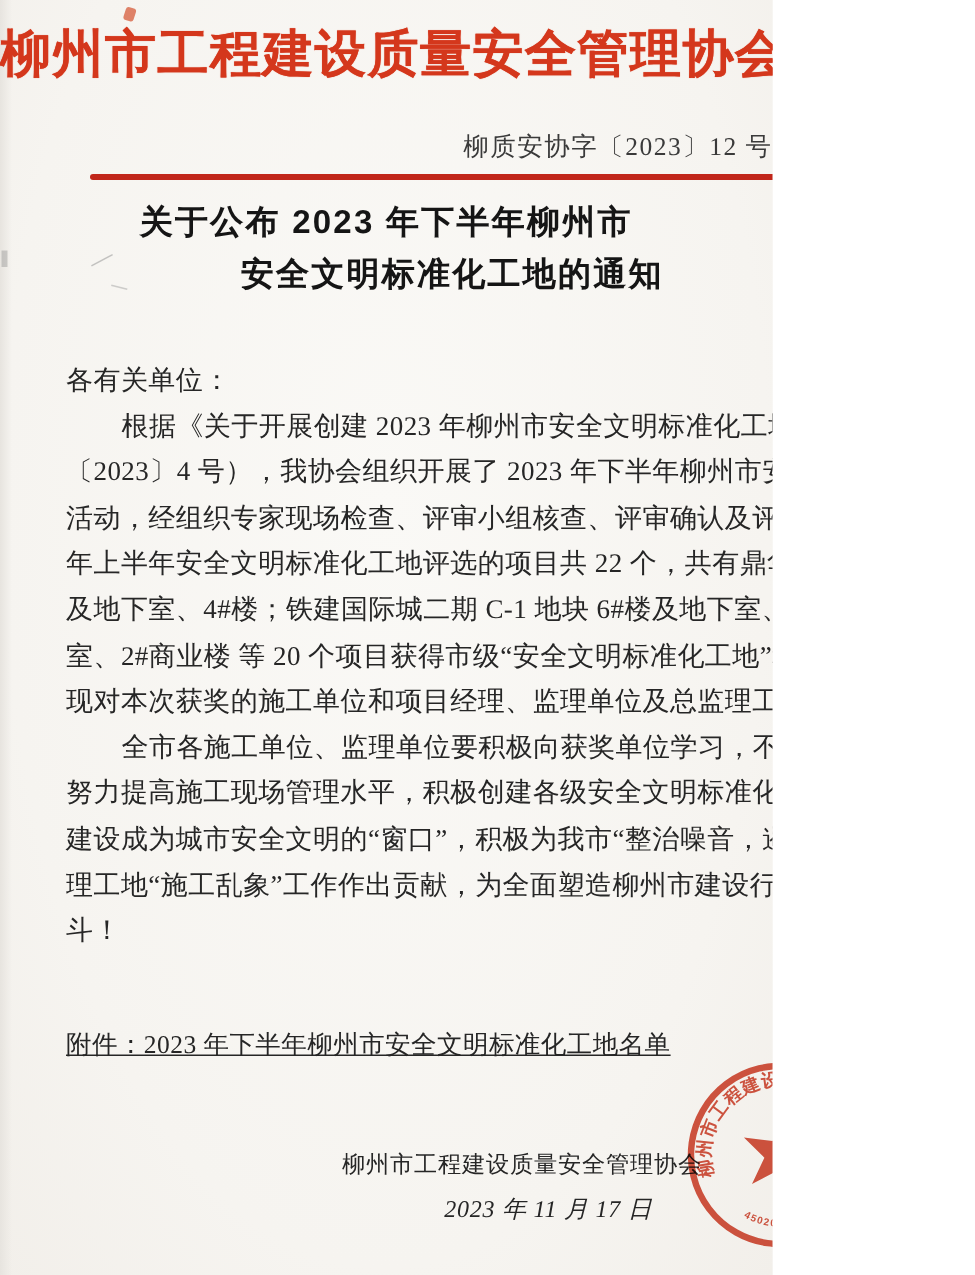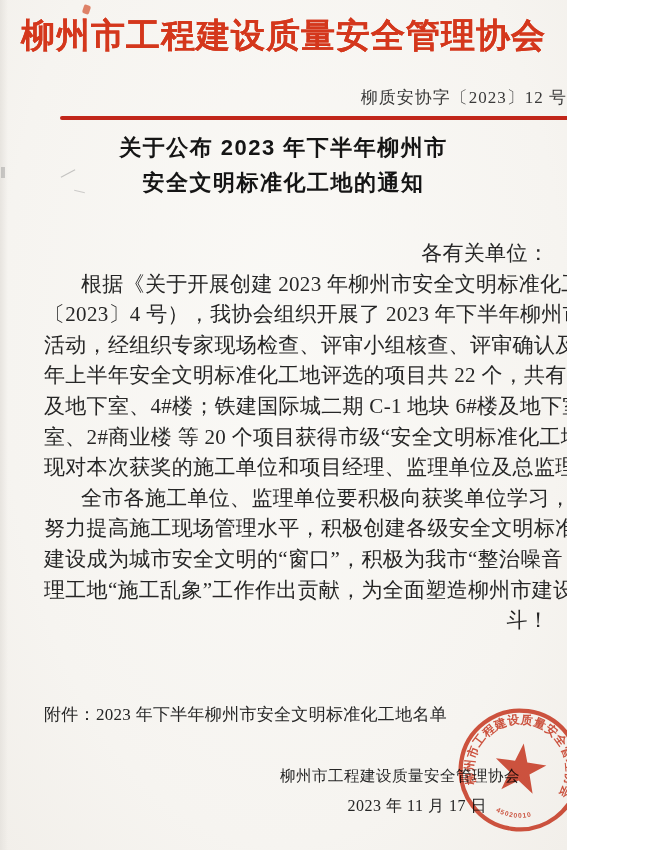--- a/index.html
+++ b/index.html
@@ -1,20 +1,20 @@
 <!DOCTYPE html>
 <html><head>
 <meta charset="utf-8">
 <style>
   * { margin:0; padding:0; box-sizing:border-box; }
   html,body { width:650px; height:850px; }
   body { font-family:"Liberation Serif", serif; }
 
   .page {
-    position:relative; width:567px; height:850px;
+    position:relative; width:515px; height:850px;
     background:#f7f5f1;
     background-image: radial-gradient(ellipse at 50% 40%, #faf9f6 0%, #f6f4f0 70%, #f2efea 100%);
     overflow:hidden;
     color:#2b2b2b;
   }
   .edge-shade {
     position:absolute; left:0; top:0; bottom:0; width:8px;
     background:linear-gradient(to right, #e7e4df, rgba(231,228,223,0));
   }
 
@@ -37,42 +37,42 @@
     background:#c1261a; border-radius:2px;
   }
   .notice-title {
     position:absolute; left:0; width:100%;
     text-align:center;
     font-family:"Liberation Sans", sans-serif;
     font-weight:bold; font-size:22px; color:#151515;
     letter-spacing:1.5px; white-space:nowrap;
   }
   .notice-title.l1 { top:133px; }
-  .notice-title.l2 { top:168px; }
+  .notice-title.l2 { top:168px;margin-left:44px; }
 
   .body-block { position:absolute; top:238px; left:44px; right:18px; }
   .line {
     height:30.6px; line-height:30.6px;
-    font-size:21px; color:#262626;
-    white-space:nowrap; letter-spacing:.3px;text-align:right;
+    font-size:18px; color:#262626;
+    white-space:nowrap; letter-spacing:.3px;
   }
   .line.indent { padding-left:37px; }
 
   .attachment {
-    position:absolute; top:703px; left:44px;
-    font-size:17px; color:#262626; letter-spacing:.3px; white-space:nowrap;
+    position:absolute; top:685px; left:44px;
+    font-size:17px; color:#262626; letter-spacing:.3px; white-space:nowrap;text-decoration:underline;
   }
 
   .sign-org {
     position:absolute; top:766px; right:47px;
     font-size:15.5px; color:#262626; letter-spacing:.5px; white-space:nowrap;
   }
   .sign-date {
     position:absolute; top:796px; right:80px;
-    font-size:16px; color:#262626; letter-spacing:.5px; white-space:nowrap;
+    font-size:16px; color:#262626; letter-spacing:.5px; white-space:nowrap;font-style:italic;
   }
 
   .seal {
     position:absolute; left:453px; top:703px; width:134px; height:134px;
     color:#ce3a23; opacity:.86; mix-blend-mode:multiply;
     transform:rotate(8deg);
   }
   .seal text { font-family:"Liberation Sans", sans-serif; font-weight:bold; }
 
   .artifact { position:absolute; }

